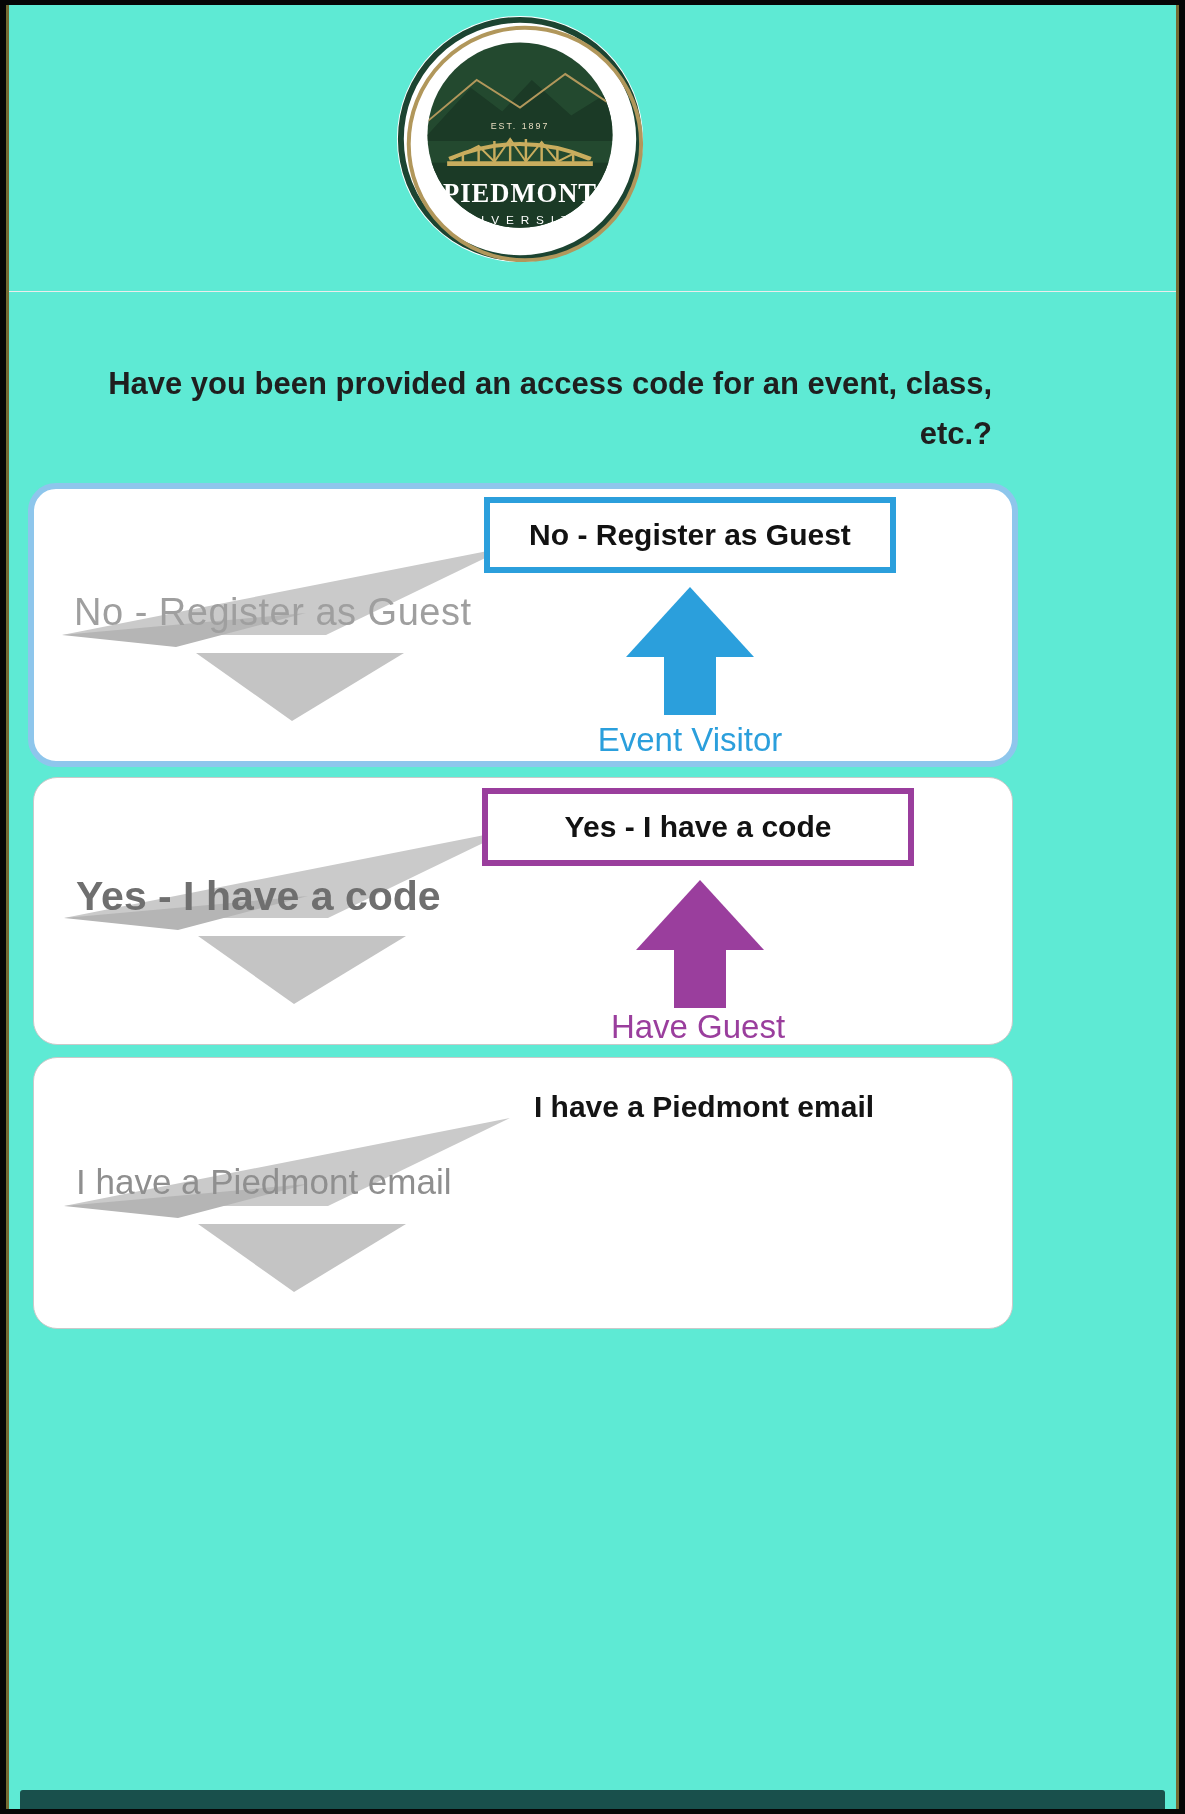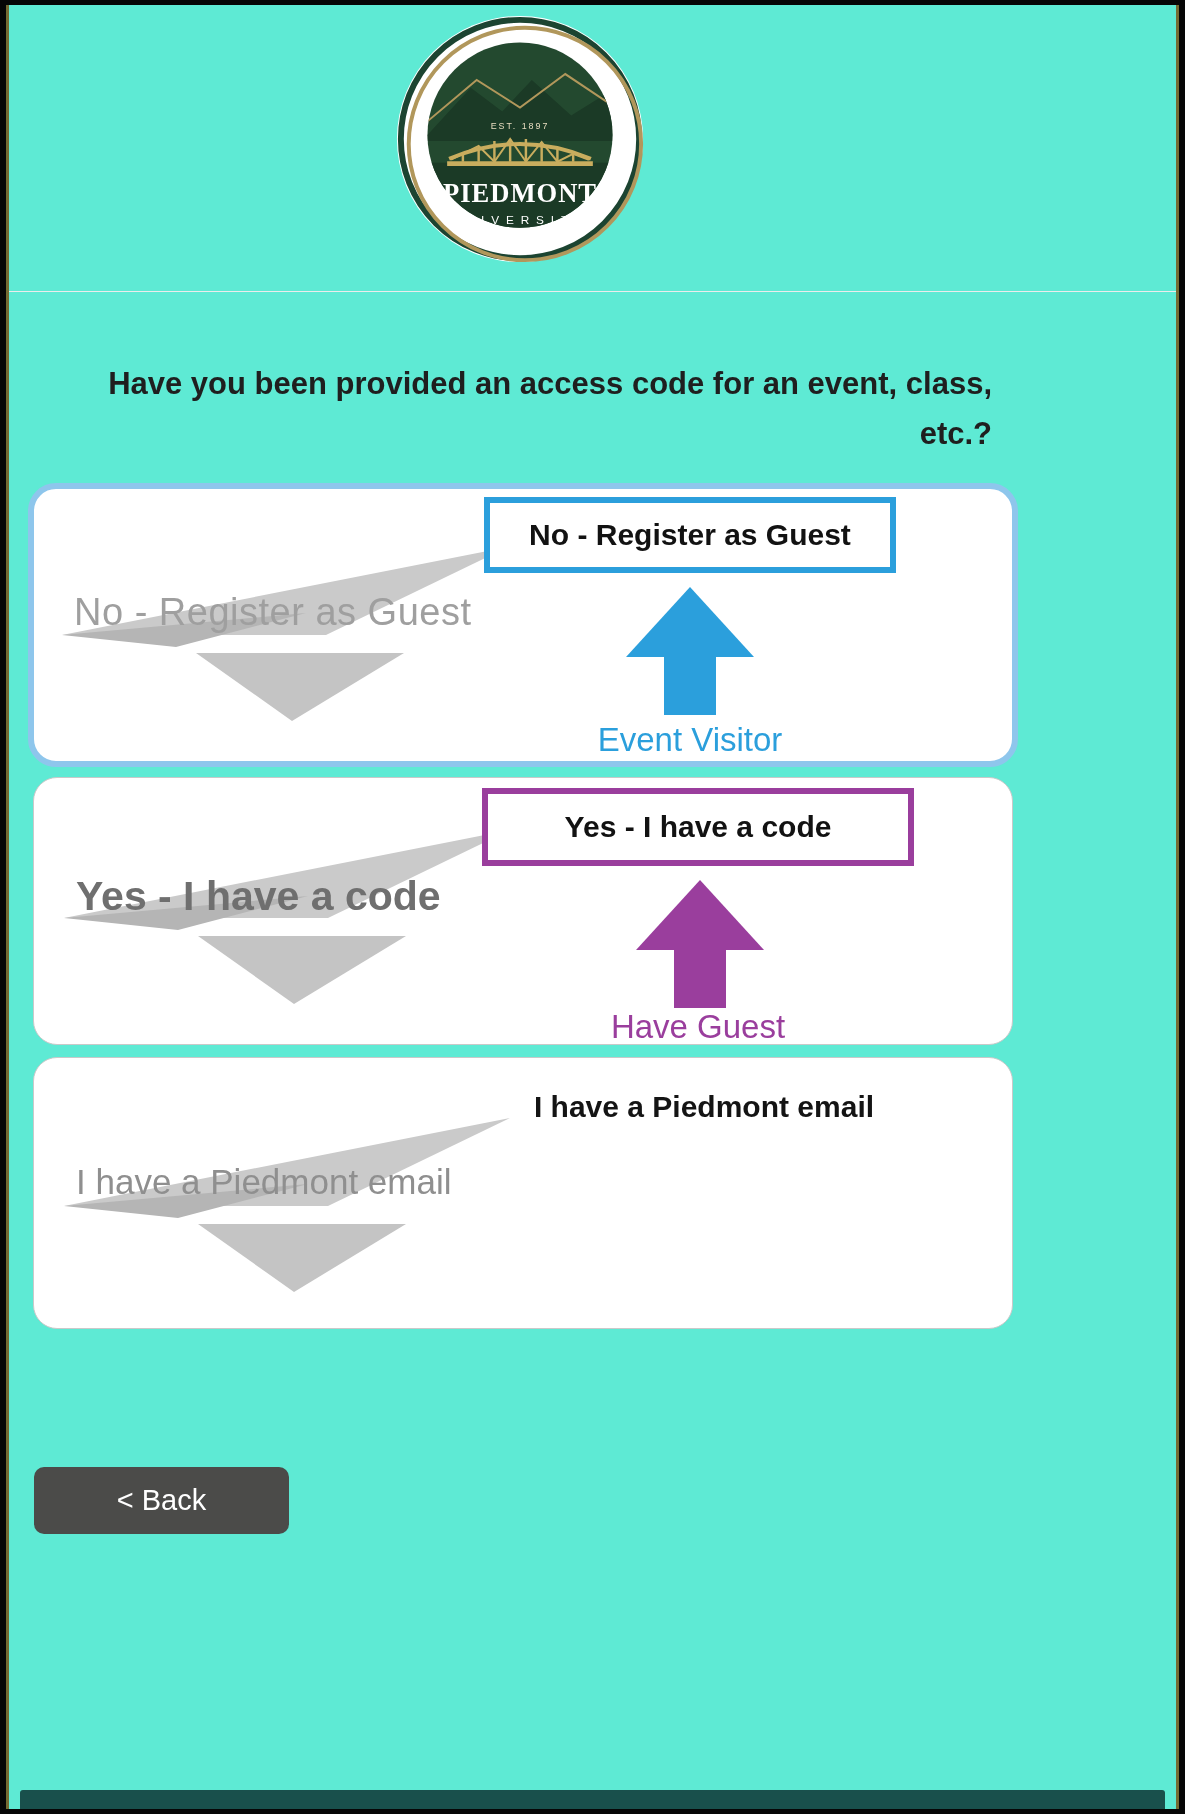--- a/index.html
+++ b/index.html
@@ -151,17 +151,16 @@
       <svg width="470" height="200" viewBox="0 0 470 200">
         <polygon points="6,100 452,12 270,100" fill="#cacaca"></polygon>
         <polygon points="6,100 250,78 120,112" fill="#b5b5b5"></polygon>
         <polygon points="140,118 348,118 236,186" fill="#c4c4c4"></polygon>
       </svg>
       <div class="wm-text">I have a Piedmont email</div>
     </div>
     <div class="c3-title">I have a Piedmont email</div>
   </div>
 
-  <button class="back-btn">&lt; Back</button>
 
   <div class="bottom-bar"></div>
 
 </div>
 
 </body></html>

